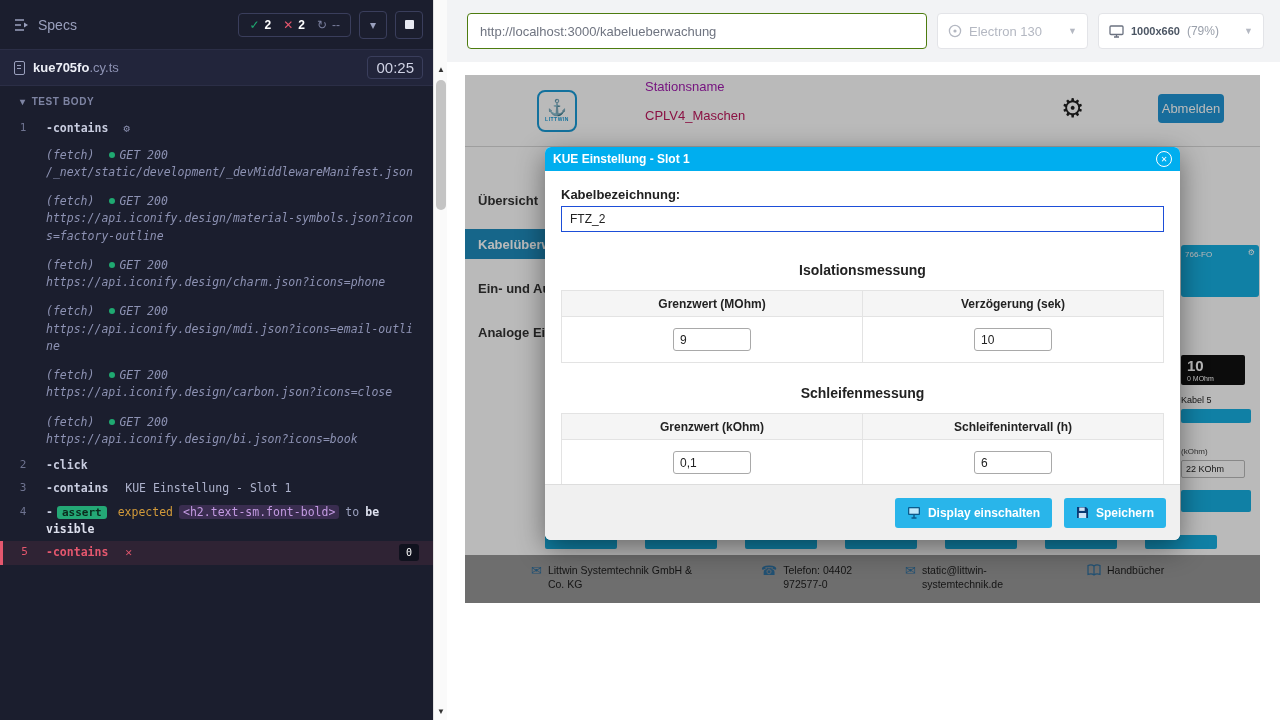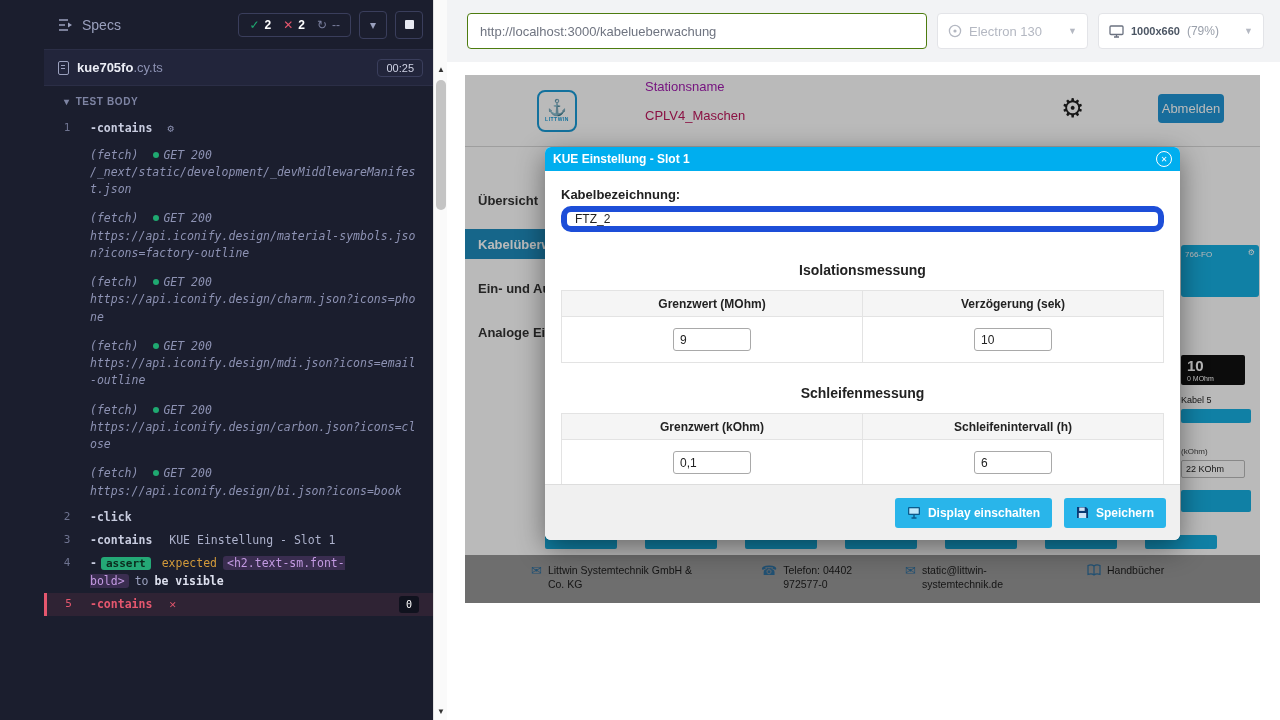--- a/index.html
+++ b/index.html
@@ -2,21 +2,21 @@
 <html><head>
 <meta charset="utf-8">
 <style>
   * { margin:0; padding:0; box-sizing:border-box; }
   html,body { width:1280px; height:720px; overflow:hidden; background:#fff;
               font-family:"Liberation Sans", sans-serif; }
   .screen { display:flex; width:1280px; height:720px; }
 
   
   .reporter { width:433px; height:720px; background:#1b1e2e; color:#c8ccdf;
-              display:flex; flex-direction:column; overflow:hidden; flex:none;padding-left:44px; }
+              display:flex; flex-direction:column; overflow:hidden; flex:none; }
   .rep-header { height:50px; display:flex; align-items:center; justify-content:space-between;
                 padding:0 10px 0 14px; border-bottom:1px solid #2b2e46; flex:none; }
   .specs { display:flex; align-items:center; gap:8px; color:#9aa0bd; font-size:14px; }
   .specs-icon { width:16px; height:14px; }
   .rep-controls { display:flex; align-items:center; gap:8px; }
   .stats-box { display:flex; align-items:center; gap:12px; border:1px solid #3a3e5c;
                border-radius:4px; padding:4px 10px; font-size:12px; }
   .stat { display:flex; align-items:center; gap:5px; }
   .stat .num { color:#fff; font-weight:bold; }
   .ico-pass { color:#1fa971; font-size:12px; }
@@ -28,21 +28,21 @@
               justify-content:center; font-size:12px; cursor:pointer; }
   .stop-square { width:9px; height:9px; background:#e8eaf2; border-radius:1px; }
 
   .spec-row { height:36px; background:#22253b; border-bottom:1px solid #2b2e46;
               display:flex; align-items:center; padding:0 10px 0 14px; gap:8px; flex:none; }
   .file-icon { width:11px; height:14px; border:1.5px solid #9aa0bd; border-radius:2px; position:relative; }
   .file-icon::after { content:""; position:absolute; left:2px; top:3px; width:4px; height:1.5px; background:#9aa0bd; box-shadow:0 3px 0 #9aa0bd; }
   .spec-name { font-size:13px; color:#eceef6; font-weight:bold; }
   .spec-ext { font-size:13px; color:#8d92b3; font-weight:normal; }
   .timer-badge { margin-left:auto; border:1px solid #3a3e5c; border-radius:4px;
-                 padding:2px 8px; font-size:11px; color:#cfd2e4;text-align:center; }
+                 padding:2px 8px; font-size:15px; color:#cfd2e4;text-align:center; }
 
   .test-body-row { padding:10px 14px 6px 20px; font-size:10px; font-weight:bold;
                    letter-spacing:.6px; color:#7e84a3; display:flex; align-items:center; gap:6px; }
   .cmd-log { flex:1; overflow:hidden; font-family:"DejaVu Sans Mono", monospace;
              font-size:11.5px; padding-top:4px; }
   .cmd { display:flex; padding:3px 10px 3px 0; }
   .cmd-num { width:46px; flex:none; text-align:center; color:#6e7390; font-size:11px; padding-top:1px; }
   .cmd-body { flex:1; line-height:1.5; color:#c8ccdf; padding-right:4px; }
   .method { font-weight:bold; color:#c8ccdf; }
   .dash { font-weight:bold; color:#c8ccdf; }
@@ -150,21 +150,21 @@
   .modal { position:absolute; left:80px; top:72px; width:635px; height:393px; background:#fff;
            border-radius:6px; box-shadow:0 8px 28px rgba(0,0,0,.45); z-index:10; }
   .modal-header { height:24px; background:#00aeef; border-radius:6px 6px 0 0; display:flex;
                   align-items:center; padding:0 8px; }
   .modal-title { color:#fff; font-size:12px; font-weight:bold; }
   .modal-close { margin-left:auto; width:16px; height:16px; border:1px solid #fff; border-radius:50%;
                  color:#fff; font-size:8px; display:flex; align-items:center; justify-content:center;
                  cursor:pointer; }
   .modal-body { padding:10px 16px 0; }
   .field-label { font-size:13px; font-weight:bold; margin-top:6px; }
-  .kabel-input { width:100%; height:26px; border:6px solid #1d4ed8; border-radius:10px;
+  .kabel-input { width:100%; height:26px; border:1px solid #1d4ed8; border-radius:0;
                  margin-top:4px; padding:0 8px; font-size:12px; color:#222;
                  font-family:"Liberation Sans", sans-serif; }
   .section-title { text-align:center; font-weight:bold; font-size:14px; }
   .st-1 { margin-top:30px; } .st-2 { margin-top:22px; }
   table.meas { width:100%; border-collapse:collapse; margin-top:12px; }
   table.meas th { background:#f5f5f5; border:1px solid #e3e3e3; height:26px;
                   font-size:12px; font-weight:bold; text-align:center; width:50%; }
   table.meas td { border:1px solid #e3e3e3; height:46px; text-align:center; }
   .cell-input { width:78px; height:23px; border:1px solid #a9a9a9; border-radius:3px;
                 padding:0 6px; font-size:12px; color:#222; font-family:"Liberation Sans", sans-serif; }

